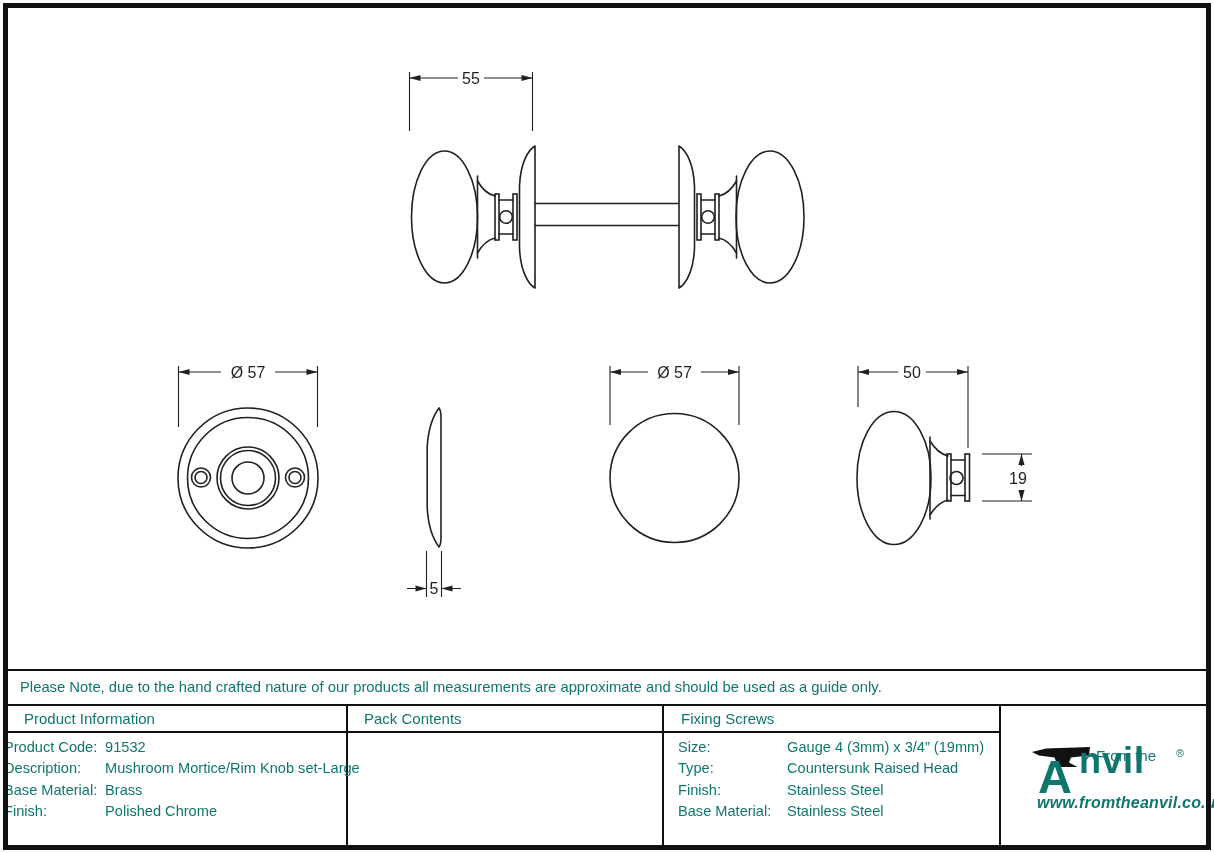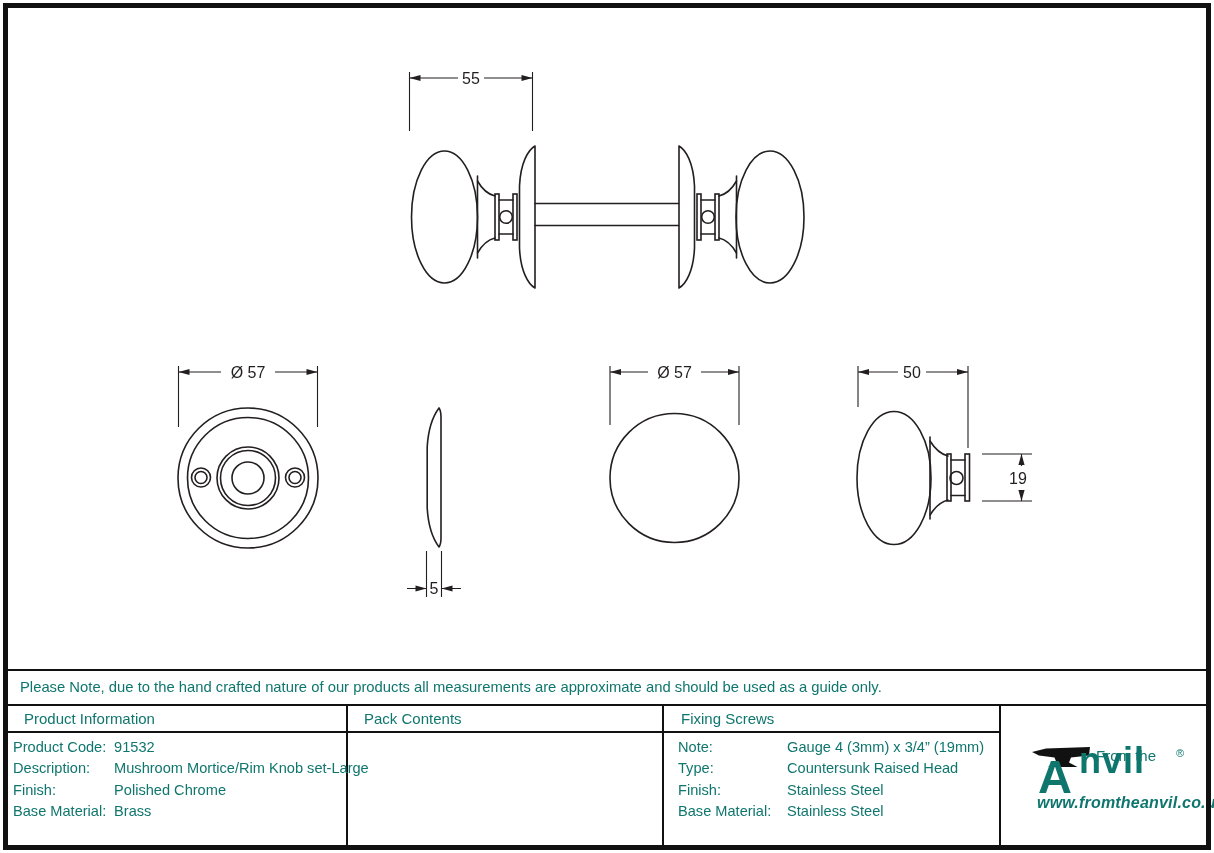--- a/index.html
+++ b/index.html
@@ -12,21 +12,21 @@
   #header-bottom{left:8px;top:731px;width:993px;height:2px;}
   #v1{left:346px;top:706px;width:2px;height:139px;}
   #v2{left:662px;top:706px;width:2px;height:139px;}
   #v3{left:999px;top:706px;width:2px;height:139px;}
   .drawing-svg{position:absolute;left:0;top:0;}
   .note-text{position:absolute;left:20px;top:670px;height:34px;line-height:34px;font-size:14.8px;}
   .thead{position:absolute;top:706px;height:26px;line-height:26px;font-size:15px;}
   #h-product{left:24px;} #h-pack{left:364px;} #h-fixing{left:681px;}
   .tbody{position:absolute;top:737px;font-size:14.6px;}
   .trow{height:21.4px;line-height:21.4px;white-space:nowrap;}
-  #b-product{left:13px;} #b-pack{left:362px;} #b-fixing{left:678px;}
+  #b-product{left:4px;} #b-pack{left:362px;} #b-fixing{left:678px;}
   #b-product .tlabel{display:inline-block;width:97px;}
   #b-fixing .tlabel{display:inline-block;width:105px;}
   .logo{position:absolute;left:1001px;top:706px;width:205px;height:139px;}
   .logo-a{position:absolute;left:1038px;top:753px;font-size:47px;line-height:1;font-weight:bold;}
   .logo-anvil-icon{position:absolute;left:1032px;top:747px;}
   .logo-fromthe{position:absolute;left:1096px;top:747px;font-size:15px;}
   .logo-rest{position:absolute;left:1079px;top:743px;font-size:36px;line-height:1;font-weight:bold;letter-spacing:1px;}
   .logo-reg{position:absolute;left:1176px;top:747px;font-size:11px;}
   .logo-url{position:absolute;left:1037px;top:794px;font-size:16px;font-style:italic;font-weight:bold;letter-spacing:0.2px;}
 </style>
@@ -161,33 +161,33 @@
   <div class="tbody" id="b-product">
     <div class="trow">
       <span class="tlabel">Product Code:</span>
       <span class="tvalue">91532</span>
     </div>
     <div class="trow">
       <span class="tlabel">Description:</span>
       <span class="tvalue">Mushroom Mortice/Rim Knob set-Large</span>
     </div>
     <div class="trow">
+      <span class="tlabel">Base Material:</span>
+      <span class="tvalue">Brass</span>
+    </div>
+    <div class="trow">
       <span class="tlabel">Finish:</span>
       <span class="tvalue">Polished Chrome</span>
     </div>
-    <div class="trow">
-      <span class="tlabel">Base Material:</span>
-      <span class="tvalue">Brass</span>
-    </div>
   </div>
 
 
   <div class="tbody" id="b-fixing">
     <div class="trow">
-      <span class="tlabel">Note:</span>
+      <span class="tlabel">Size:</span>
       <span class="tvalue">Gauge 4 (3mm) x 3/4” (19mm)</span>
     </div>
     <div class="trow">
       <span class="tlabel">Type:</span>
       <span class="tvalue">Countersunk Raised Head</span>
     </div>
     <div class="trow">
       <span class="tlabel">Finish:</span>
       <span class="tvalue">Stainless Steel</span>
     </div>

